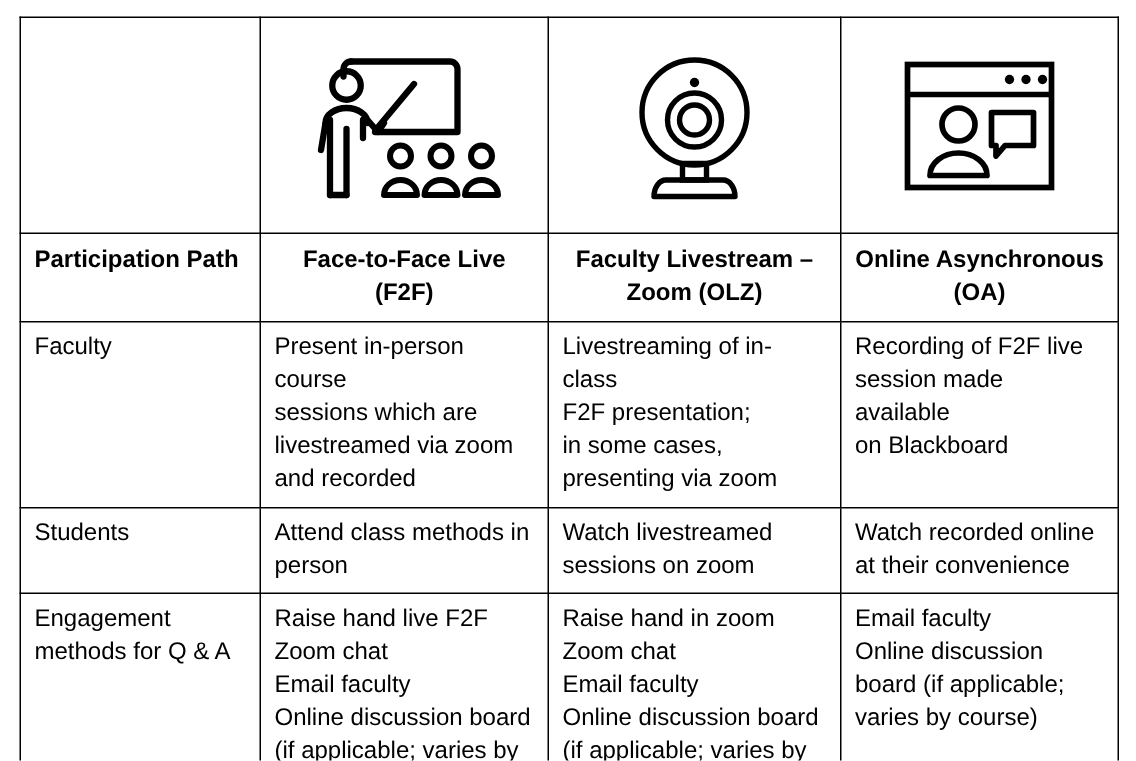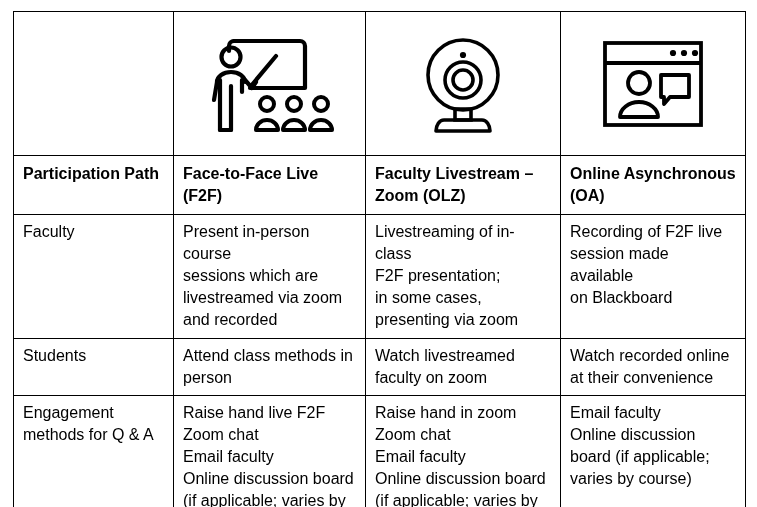--- a/index.html
+++ b/index.html
@@ -67,21 +67,21 @@
     font-weight: bold;
     height: 42px;
     padding-top: 7px;
     padding-bottom: 7px;
     vertical-align: top;
   }
   tr.head-row td.col-first {
     text-align: left;
   }
   tr.head-row td.col-center {
-    text-align: left;
+    text-align: center;
   }
 
   
   tr.body-row td { }
   tr.r-faculty td { height: 84px; }
   tr.r-students td { height: 36px; margin-top: 13px; }
   tr.r-engagement td { height: 124px; }
   tr.r-recording td { height: 66px; }
   .cell-text {
     white-space: pre-line;
@@ -207,21 +207,21 @@
       <tr class="body-row r-students">
         <td>
           <span class="cell-text">Students</span>
         </td>
         <td>
           <span class="cell-text">Attend class methods in
 person</span>
         </td>
         <td>
           <span class="cell-text">Watch livestreamed
-faculty on zoom</span>
+sessions on zoom</span>
         </td>
         <td>
           <span class="cell-text">Watch recorded online
 at their convenience</span>
         </td>
       </tr>
 
       <tr class="body-row r-engagement">
         <td>
           <span class="cell-text">Engagement

